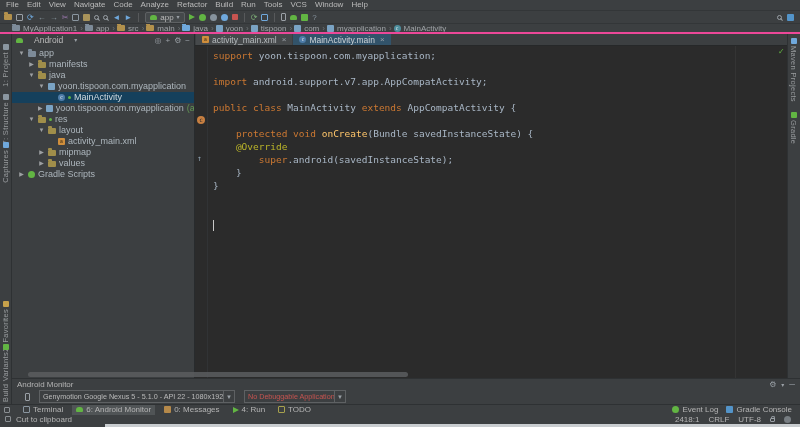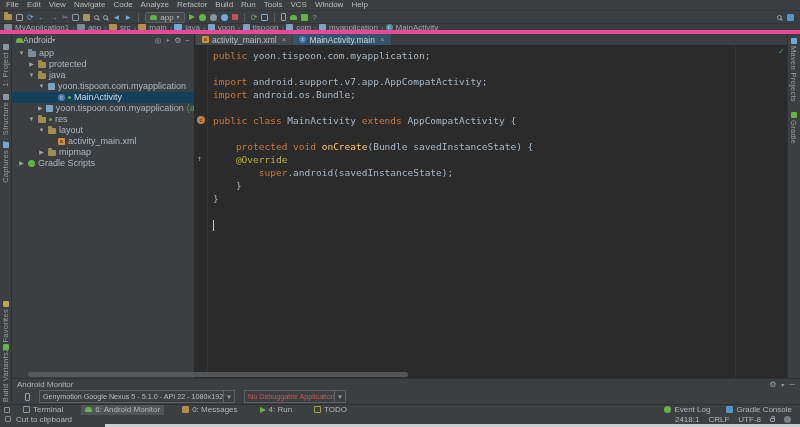--- a/index.html
+++ b/index.html
@@ -7,21 +7,21 @@
   body{background:#3c3f41;font-family:"Liberation Sans","DejaVu Sans",sans-serif;position:relative;color:#bbb}
   .icn{display:inline-block;vertical-align:middle;flex:none}
   
   .menubar{height:11px;display:flex;align-items:center;padding-left:2px;border-bottom:1px solid #333638}
   .menubar .mi{font-size:8px;color:#bbbbbb;padding:0 4px;line-height:10px;white-space:nowrap}
   .toolbar{height:13px;display:flex;align-items:center;padding-left:4px;gap:4px;border-bottom:1px solid #333638}
   .tb-sep{width:1px;height:9px;background:#57595b;margin:0 2px}
   .tb-right{margin-left:auto;display:flex;align-items:center;gap:5px;padding-right:6px}
   .run-combo{display:flex;align-items:center;gap:3px;border:1px solid #5e6163;border-radius:2px;height:11px;padding:0 4px;background:#45494b}
   .run-combo .lbl{font-size:8px;color:#bbb}
-  .crumbbar{height:10px;display:flex;padding-left:4px;font-size:8px;color:#a0a4a8;border-bottom:4px solid #ec4899;white-space:nowrap;overflow:hidden}
+  .crumbbar{height:10px;display:flex;padding-left:12px;font-size:8px;color:#a0a4a8;border-bottom:2px solid #ec4899;white-space:nowrap;overflow:hidden}
   .crumb{display:flex;align-items:center;gap:2px}
   .crumb .clbl{padding:0 1px}
   .crumb-sep{color:#6f7477;margin:0 2px;font-size:8px}
   
   .i-folder{width:8px;height:6px;border-radius:1px;position:relative;background:#a08e4a}
   .i-folder::before{content:"";position:absolute;top:-2px;left:0;width:4px;height:2px;background:inherit;border-radius:1px 1px 0 0}
   .i-sq{width:7px;height:7px;border-radius:1px;background:#87939d}
   .i-sqo{width:7px;height:7px;border:1px solid #87939d;border-radius:1px;background:transparent}
   .i-circle{width:7px;height:7px;border-radius:50%;background:#87939d;font-size:5px;line-height:7px;text-align:center;color:#e8eef2;font-family:"DejaVu Sans Mono",monospace}
   .i-play{width:0;height:0;border-left:6px solid #62b543;border-top:3.5px solid transparent;border-bottom:3.5px solid transparent}
@@ -37,21 +37,21 @@
   .i-xml{width:7px;height:7px;background:#cf8e3c;border-radius:1px;font-size:5px;color:#3a2c12;text-align:center;line-height:7px}
   
   .left-strip{position:absolute;top:34px;left:0;width:12px;height:370px;background:#3c3f41;border-right:1px solid #2e3133}
   .right-strip{position:absolute;top:34px;right:0;width:13px;height:344px;background:#3c3f41;border-left:1px solid #2e3133}
   .strip-item{position:absolute;left:1px;display:flex;flex-direction:column;align-items:center;gap:2px}
   .strip-item .vt{writing-mode:vertical-rl;transform:rotate(180deg);font-size:7.5px;color:#999c9f;letter-spacing:.3px}
   .right-strip .vt2{writing-mode:vertical-rl;font-size:7.5px;color:#999c9f;letter-spacing:.3px}
   .main{position:absolute;top:34px;left:12px;height:344px;right:13px;display:flex}
   
   .project{width:183px;background:#3c3f41;border-right:1px solid #282b2d;display:flex;flex-direction:column;overflow:hidden}
-  .proj-header{height:12px;display:flex;align-items:center;gap:0;font-size:8.5px;color:#bbb;padding:0 4px}
+  .proj-header{height:12px;display:flex;align-items:center;gap:11px;font-size:8.5px;color:#bbb;padding:0 4px}
   .proj-header .ph-icons{margin-left:auto;display:flex;gap:4px;align-items:center;color:#9aa0a6;font-size:8px}
   .tree{flex:1;font-size:9px;color:#adb6bd;padding-top:2px}
   .tree-row{height:11px;display:flex;align-items:center;gap:3px;white-space:nowrap;overflow:hidden;line-height:11px}
   .tree-row.selected{background:#15405c;color:#cfd8de}
   .tree-arrow{width:7px;font-size:6px;color:#9da0a3;text-align:center}
   .tree-suffix{color:#629755}
   
   .editor-col{flex:1;display:flex;flex-direction:column;background:#2b2b2b;position:relative;overflow:hidden}
   .tabbar{height:12px;background:#3c3f41;display:flex;align-items:stretch;border-bottom:1px solid #262829;padding-left:1px}
   .tab{display:flex;align-items:center;gap:3px;padding:0 6px;font-size:8.5px;color:#b7bcbf;background:#46494b;margin-right:1px}
@@ -76,21 +76,21 @@
   .mh-icons{margin-left:auto;display:flex;gap:5px;color:#9aa0a6;font-size:8px;align-items:center}
   .monitor-toolbar{height:15px;display:flex;align-items:center;gap:9px;padding-left:13px}
   .combo{display:flex;align-items:center;border:1px solid #5e6163;height:13px;font-size:7.2px;background:#3c3f41;overflow:hidden;white-space:nowrap}
   .combo .ctext{padding:0 3px;overflow:hidden}
   .combo .arrow-btn{border-left:1px solid #5e6163;height:100%;width:11px;display:flex;align-items:center;justify-content:center;color:#9aa0a6;font-size:6px;flex:none}
   .combo.debug .ctext{color:#c75450}
   
   .bottombar{position:absolute;top:404px;left:0;width:800px;height:10px;background:#3c3f41;display:flex;align-items:center;font-size:8px;color:#b5b5b5;padding:0 4px;gap:5px;border-top:1px solid #2e3133}
   .bb-item{display:flex;align-items:center;gap:3px;padding:0 4px;height:10px;white-space:nowrap}
   .bb-item.active{background:#505456}
-  .bb-right{margin-left:auto;display:flex;gap:8px;align-items:center}
+  .bb-right{margin-left:auto;display:flex;align-items:center}
   .statusbar{position:absolute;top:414px;left:0;width:800px;height:10px;display:flex;align-items:center;font-size:8px;color:#b5b5b5;padding:0 5px;gap:5px}
   .sb-right{margin-left:auto;display:flex;gap:9px;align-items:center;padding-right:4px}
   .white-strip{position:absolute;top:424px;left:105px;right:0;height:3px;background:#c9cdd0}
   .sb-toggle{width:6px;height:6px;border:1px solid #8a8f93;border-radius:1px}
 </style>
 </head>
 <body>
 
 <div class="menubar">
     <span class="mi">File</span>
@@ -240,21 +240,21 @@
         <div class="tree-row">
           <span style="width: 3px; flex: 0 0 auto;"></span>
           <span class="tree-arrow">▼</span>
           <span class="icn i-folder" style="background: rgb(125, 139, 153);"></span>
           <span>app</span>
         </div>
         <div class="tree-row">
           <span style="width: 13px; flex: 0 0 auto;"></span>
           <span class="tree-arrow">▶</span>
           <span class="icn i-folder" style="background: rgb(160, 142, 74);"></span>
-          <span>protected</span>
+          <span>manifests</span>
         </div>
         <div class="tree-row">
           <span style="width: 13px; flex: 0 0 auto;"></span>
           <span class="tree-arrow">▼</span>
           <span class="icn i-folder" style="background: rgb(160, 142, 74);"></span>
           <span>java</span>
         </div>
         <div class="tree-row">
           <span style="width: 23px; flex: 0 0 auto;"></span>
           <span class="tree-arrow">▼</span>
@@ -294,20 +294,26 @@
           <span class="icn i-xml">a</span>
           <span>activity_main.xml</span>
         </div>
         <div class="tree-row">
           <span style="width: 23px; flex: 0 0 auto;"></span>
           <span class="tree-arrow">▶</span>
           <span class="icn i-folder" style="background: rgb(160, 142, 74);"></span>
           <span>mipmap</span>
         </div>
         <div class="tree-row">
+          <span style="width: 23px; flex: 0 0 auto;"></span>
+          <span class="tree-arrow">▶</span>
+          <span class="icn i-folder" style="background: rgb(160, 142, 74);"></span>
+          <span>values</span>
+        </div>
+        <div class="tree-row">
           <span style="width: 3px; flex: 0 0 auto;"></span>
           <span class="tree-arrow">▶</span>
           <span class="icn i-circle" style="background: rgb(98, 181, 67);"></span>
           <span>Gradle Scripts</span>
         </div>
       </div>
   </div>
 
   <div class="editor-col">
     <div class="tabbar">
@@ -322,24 +328,23 @@
           <span class="x">×</span>
         </div>
       </div>
     <div class="code-area">
       <div class="gutter">
           <span class="gi gi-class" style="top: 70px;">c</span>
           <span class="gi gi-override" style="top: 109px;">↑</span>
         </div>
       <div class="margin-guide"></div>
       <div class="code-lines">
-          <div class="code-line"><span class="c-kw">public </span><span class="c-pl">yoon.tispoon.com.myapplication;</span></div>
+          <div class="code-line"><span class="c-kw">support </span><span class="c-pl">yoon.tispoon.com.myapplication;</span></div>
           <div class="code-line"></div>
           <div class="code-line"><span class="c-kw">import </span><span class="c-pl">android.support.v7.app.AppCompatActivity;</span></div>
-          <div class="code-line"><span class="c-kw">import </span><span class="c-pl">android.os.Bundle;</span></div>
           <div class="code-line"></div>
           <div class="code-line"><span class="c-kw">public class </span><span class="c-pl">MainActivity </span><span class="c-kw">extends </span><span class="c-pl">AppCompatActivity {</span></div>
           <div class="code-line"></div>
           <div class="code-line"><span class="c-pl">    </span><span class="c-kw">protected void </span><span class="c-method">onCreate</span><span class="c-pl">(Bundle savedInstanceState) {</span></div>
           <div class="code-line"><span class="c-pl">    </span><span class="c-ann">@Override</span></div>
           <div class="code-line"><span class="c-pl">        </span><span class="c-kw">super</span><span class="c-pl">.android(savedInstanceState);</span></div>
           <div class="code-line"><span class="c-pl">    }</span></div>
           <div class="code-line"><span class="c-pl">}</span></div>
         </div>
       <span class="check-icon">✓</span>
@@ -377,21 +382,21 @@
     </span>
     <span class="combo debug" style="width:102px">
       <span class="ctext">No Debuggable Applications</span>
       <span class="arrow-btn" style="margin-left:auto">▼</span>
     </span>
   </div>
 </div>
 
 <div class="bottombar">
   <span class="sb-toggle" style="margin-right:4px"></span>
-  <span class="bb-left" style="display:flex;gap:14px;align-items:center">
+  <span class="bb-left" style="display:flex;gap:5px;align-items:center">
       <span class="bb-item">
         <span class="icn i-sqo" style="border-color: rgb(138, 150, 160);"></span>
         <span>Terminal</span>
       </span>
       <span class="bb-item active">
         <span class="icn i-android"></span>
         <span>6: Android Monitor</span>
       </span>
       <span class="bb-item">
         <span class="icn i-sq" style="background: rgb(181, 137, 74);"></span>

